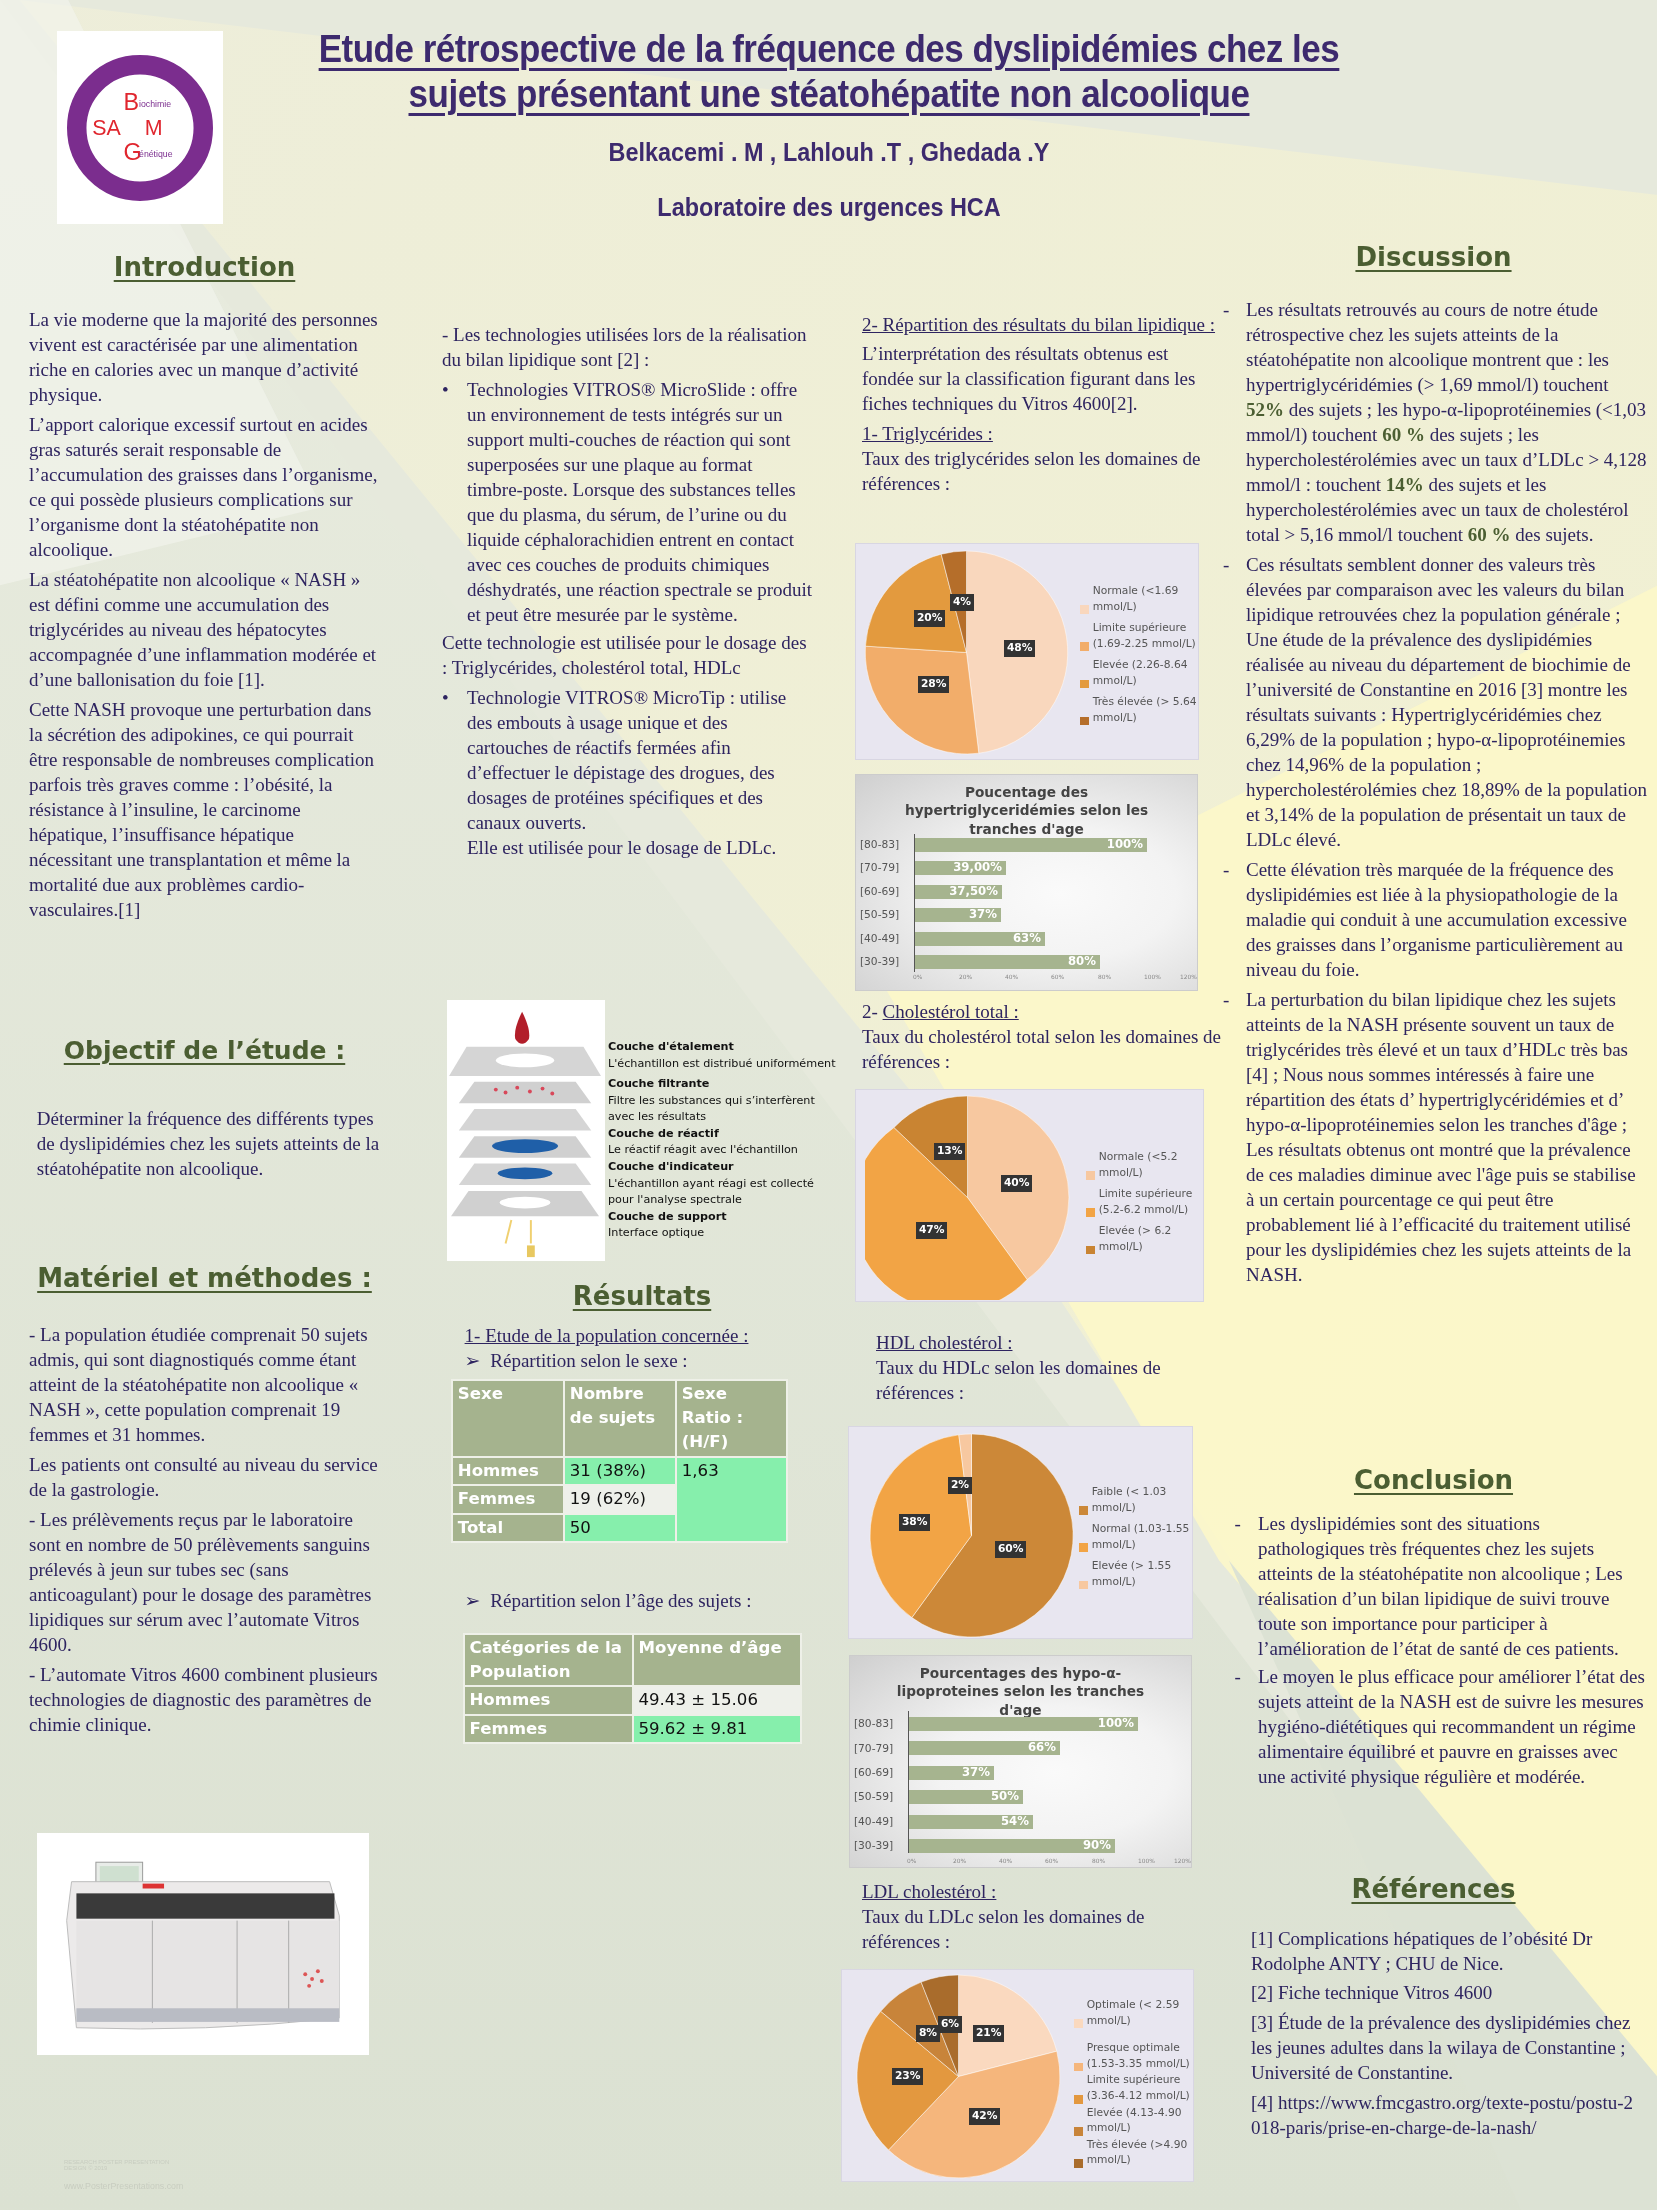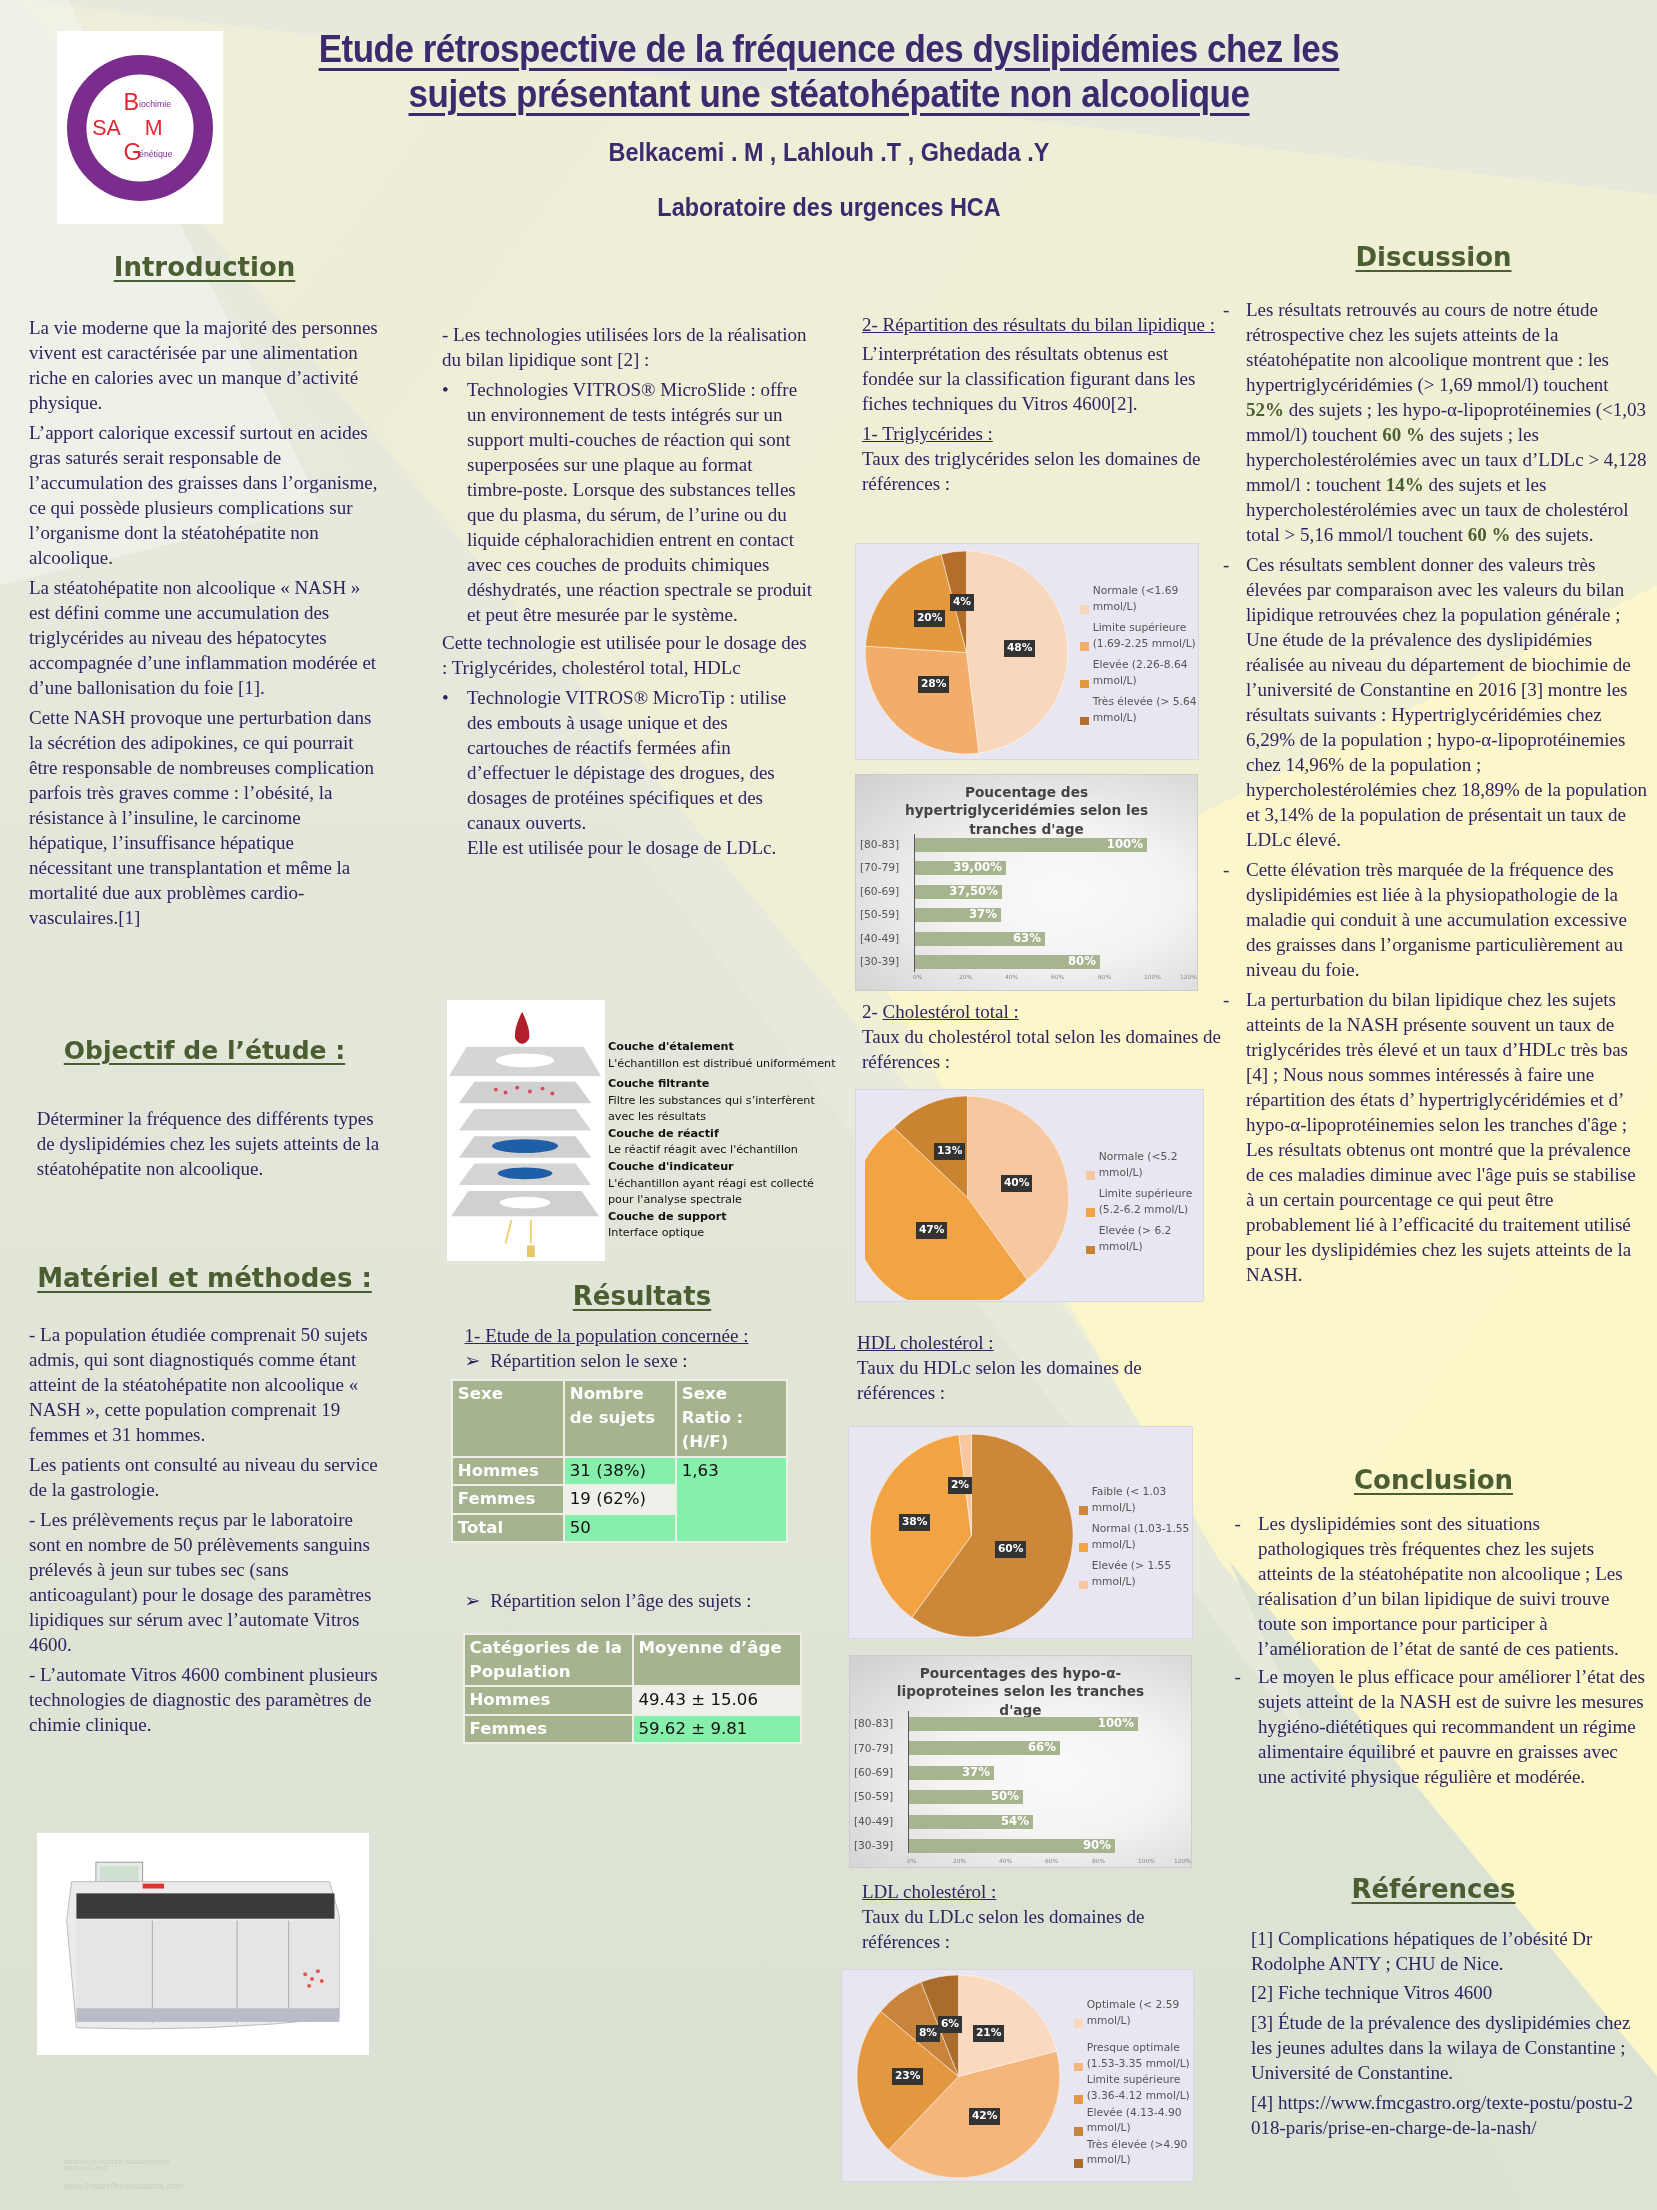--- a/index.html
+++ b/index.html
@@ -78,21 +78,21 @@
 
 <div class="abs title">
   <div>Etude rétrospective de la fréquence des dyslipidémies chez les</div>
   <div>sujets présentant une stéatohépatite non alcoolique</div>
 </div>
 <div class="abs authors">Belkacemi . M , Lahlouh .T , Ghedada .Y</div>
 <div class="abs lab">Laboratoire des urgences HCA</div>
 
 <div class="abs" style="left:29px;top:252px;width:351px">
   <div class="sec-h">Introduction</div>
-  <div class="body-t" style="margin-top:33px">
+  <div class="body-t" style="margin-top:25px">
     <p>La vie moderne que la majorité des personnes vivent est caractérisée par une alimentation riche en calories avec un manque d’activité physique.</p>
     <p>L’apport calorique excessif surtout en acides gras saturés serait responsable de l’accumulation des graisses dans l’organisme, ce qui possède plusieurs complications sur l’organisme dont la stéatohépatite non alcoolique.</p>
     <p>La stéatohépatite non alcoolique « NASH » est défini comme une accumulation des triglycérides au niveau des hépatocytes accompagnée d’une inflammation modérée et d’une ballonisation du foie [1].</p>
     <p>Cette NASH provoque une perturbation dans la sécrétion des adipokines, ce qui pourrait être responsable de nombreuses complication parfois très graves comme : l’obésité, la résistance à l’insuline, le carcinome hépatique, l’insuffisance hépatique nécessitant une transplantation et même la mortalité due aux problèmes cardio-vasculaires.[1]</p>
   </div>
 </div>
 
 <div class="abs" style="left:29px;top:1036px;width:351px">
   <div class="sec-h" style="font-size:25px">Objectif de l’étude :</div>
   <div class="body-t" style="margin-top:41px;padding-left:7.8px">Déterminer la fréquence des différents types de dyslipidémies chez les sujets atteints de la stéatohépatite non alcoolique.</div>
@@ -332,21 +332,21 @@
         <span class="sw" style="background:#f2a445"></span>
         <span>Limite supérieure (5.2-6.2 mmol/L)</span>
       </div>
     <div class="it">
         <span class="sw" style="background:#c98432"></span>
         <span>Elevée (&gt; 6.2 mmol/L)</span>
       </div>
   </div>
 </div>
 
-<div class="abs body-t" style="left:857px;top:1330px;width:361px">
+<div class="abs body-t" style="left:876px;top:1330px;width:361px">
   <div class="ul">HDL cholestérol :</div>
   <div>Taux du HDLc selon les domaines de références :</div>
 </div>
 <div class="abs chartbox" style="left:848px;top:1426px;width:345px;height:213px">
   <svg style="position:absolute;left:19.5px;top:5.9px" width="205" height="205" viewBox="-105 -105 210 210">
     <path d="M0 0 L0 -104 A104 104 0 1 1 -61.1 84.1 Z" fill="#cc8838" stroke="#fff" stroke-width="0.5"></path>
     <path d="M0 0 L-61.1 84.1 A104 104 0 0 1 -13.0 -103.2 Z" fill="#f2a445" stroke="#fff" stroke-width="0.5"></path>
     <path d="M0 0 L-13.0 -103.2 A104 104 0 0 1 0 -104 Z" fill="#f7c8a0" stroke="#fff" stroke-width="0.5"></path>
   </svg>
   <span class="plabel" style="left:146px;top:114px">60%</span>

